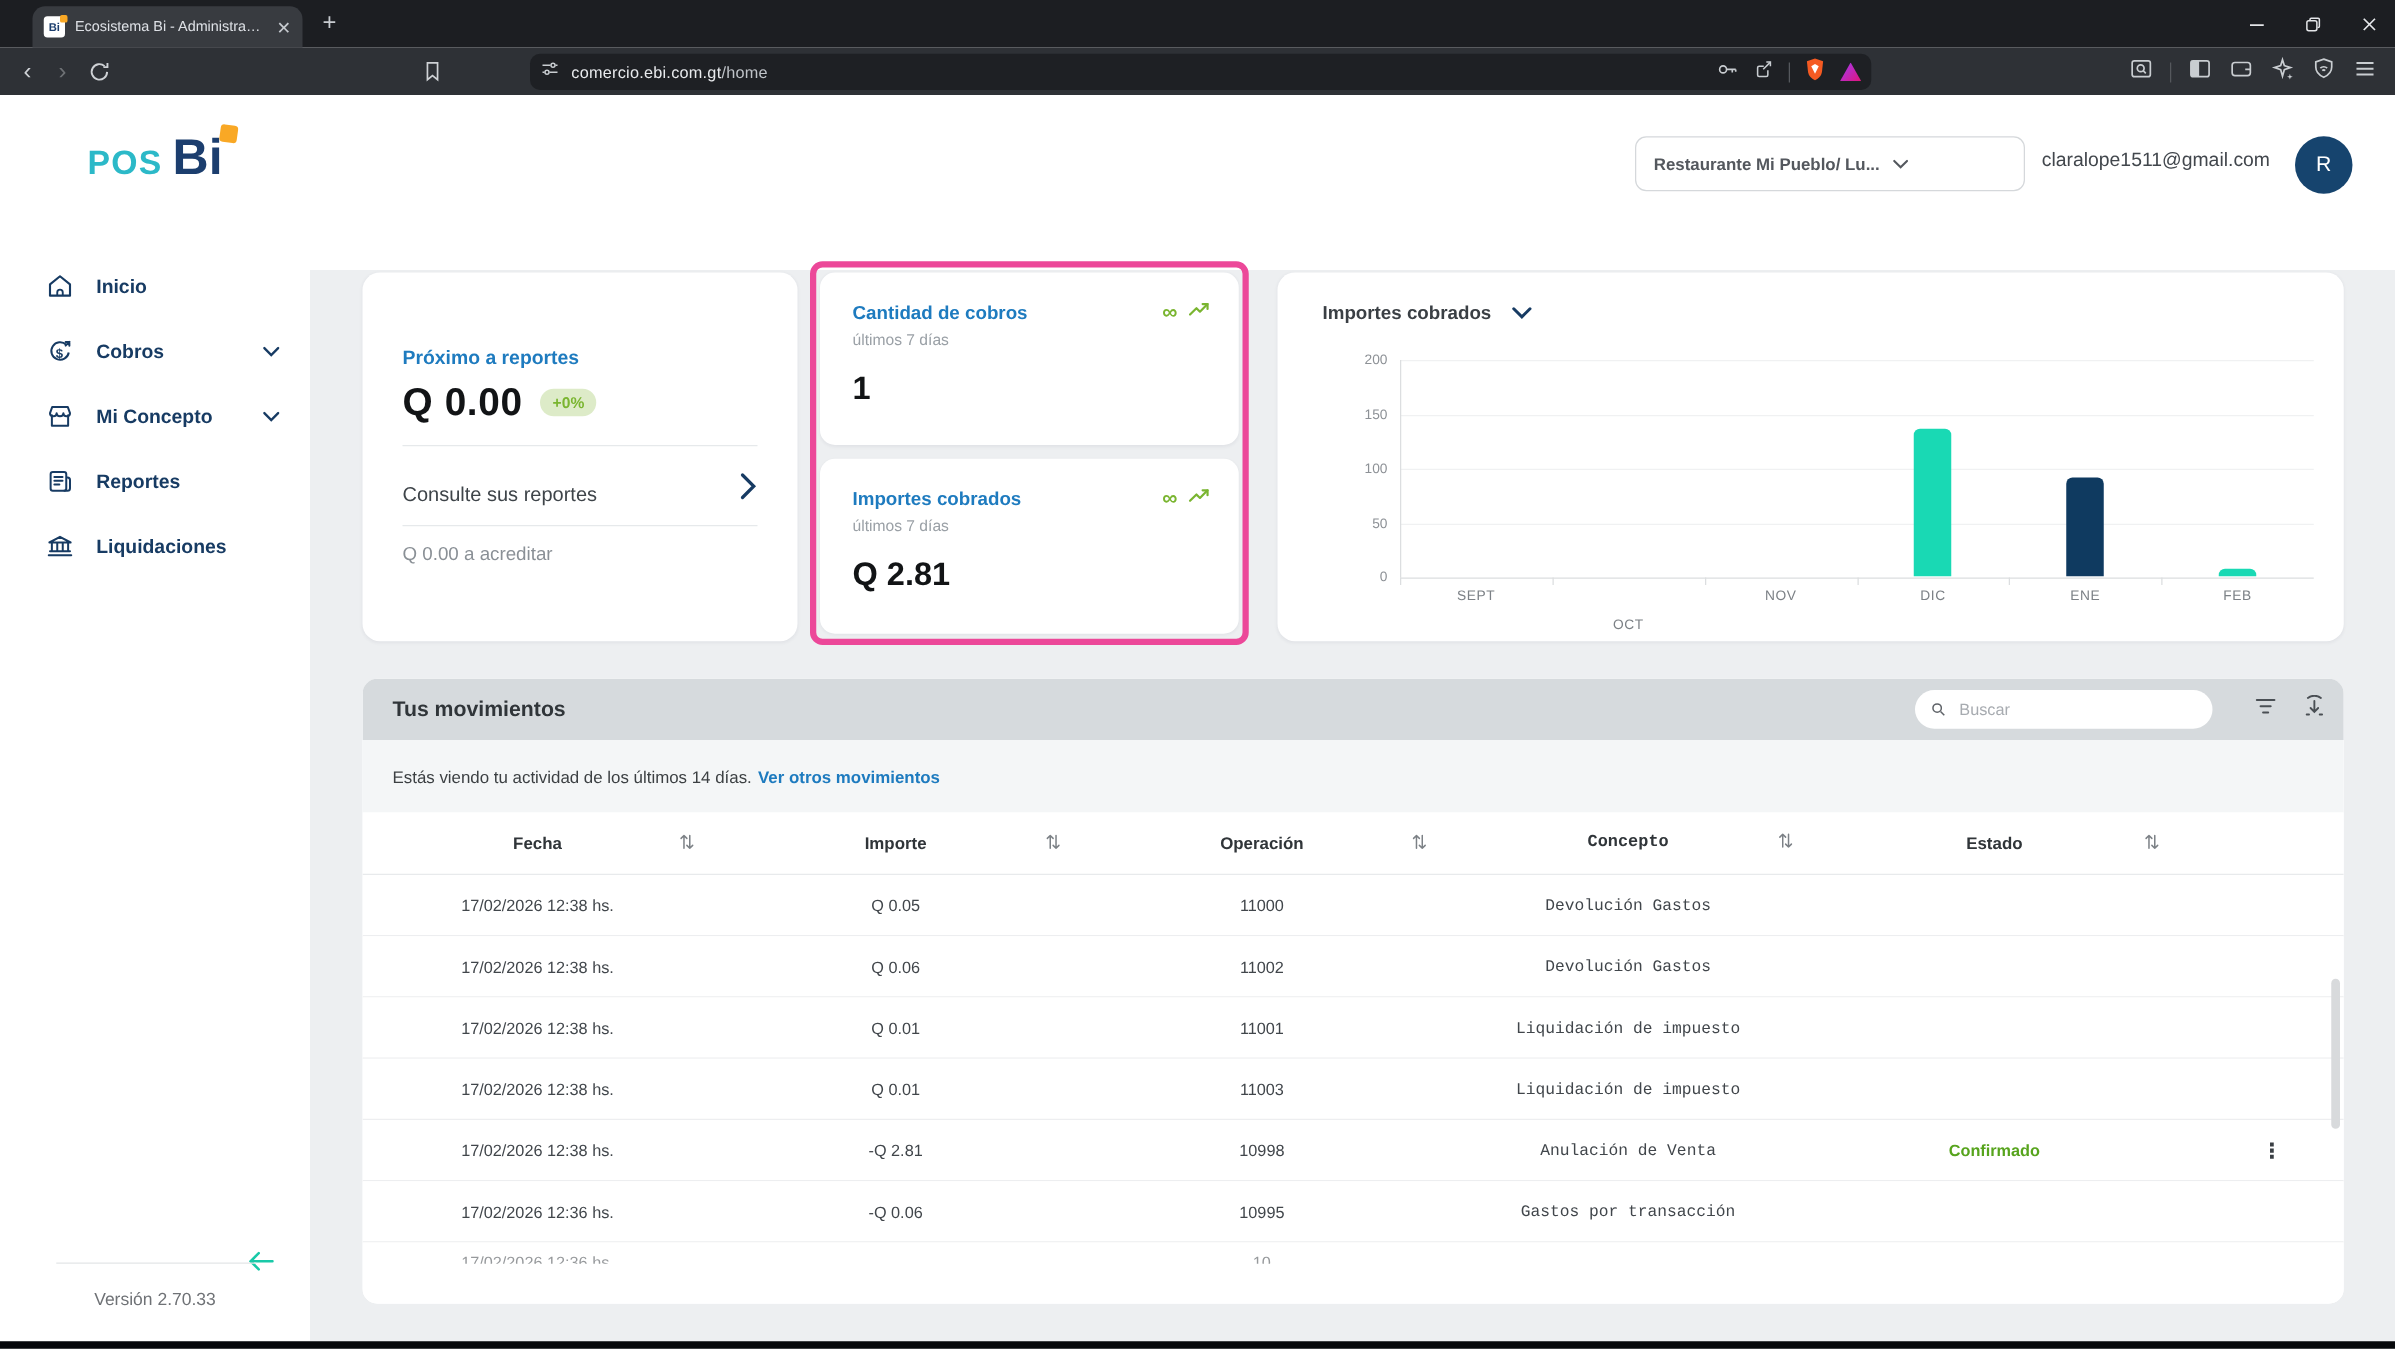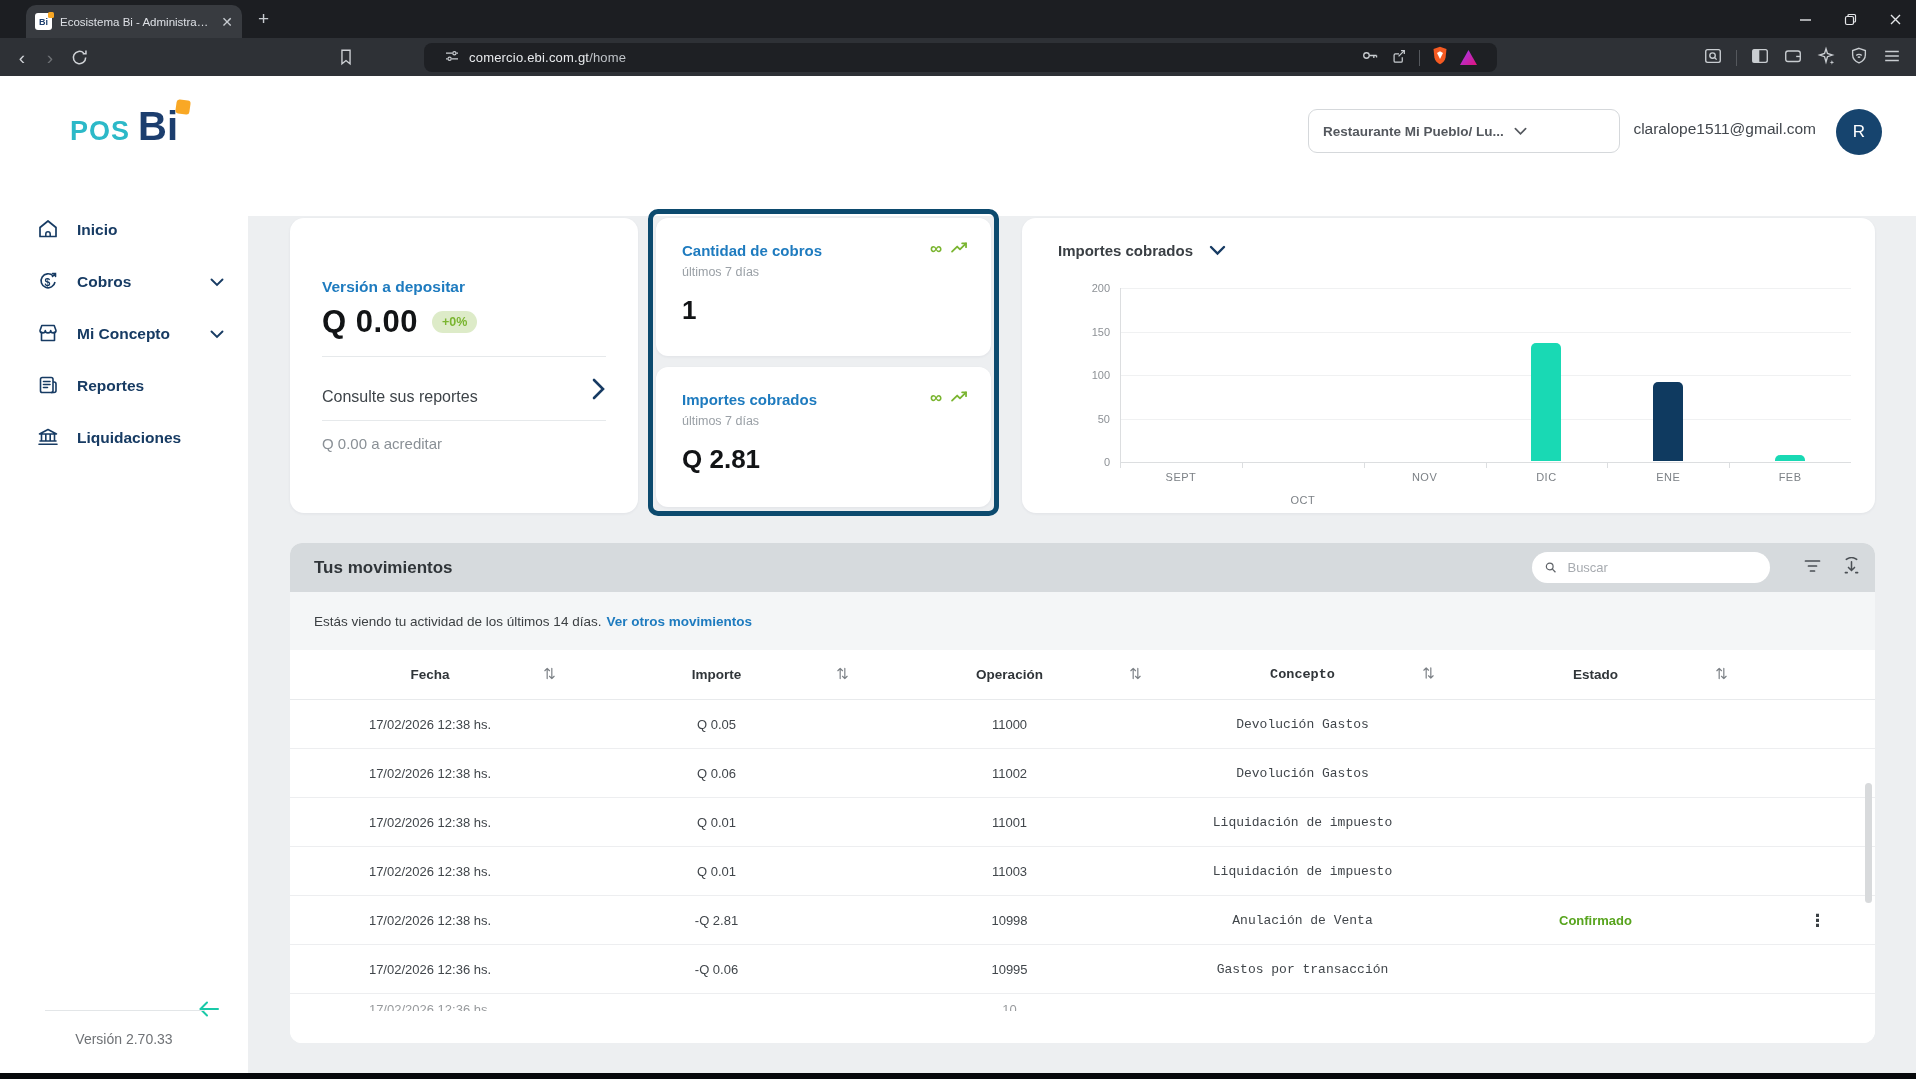--- a/index.html
+++ b/index.html
@@ -17,21 +17,21 @@
   .tab-close{color:#C7CBD0;font-size:14px;line-height:14px;flex:none;cursor:default;}
   .newtab{position:absolute;left:258px;top:8px;color:#C7CBD0;font-size:19px;}
   .wincontrols{position:absolute;right:14px;top:0;height:38px;display:flex;align-items:center;gap:32px;color:#E4E6E9;}
   .wincontrols svg{display:block;}
   .toolbar{position:absolute;top:38px;left:0;width:1916px;height:38px;background:#2E3136;display:flex;align-items:center;}
   .navbtn{width:28px;text-align:center;color:#CFD2D6;font-size:19px;line-height:19px;}
   .navbtn.dim{color:#6E7175;}
   .toolbar svg{display:block;}
   .bookmark-btn{margin-left:248px;}
   .urlbar{position:absolute;left:424px;top:43px;width:1073px;height:29px;background:#1E2024;border-radius:8px;
-    display:flex;align-items:center;padding:0 20px;gap:9px;}
+    display:flex;align-items:center;padding:0 8px;gap:9px;}
   .url-text{font-size:13px;color:#E8EAED;letter-spacing:.2px;}
   .url-text .path{color:#BFC3C8;}
   .urlbar-right{margin-left:auto;display:flex;align-items:center;gap:11px;}
   .vdiv{width:1px;height:16px;background:#55585D;}
   .toolbar-right{position:absolute;right:14px;top:43px;height:29px;display:flex;align-items:center;gap:13px;}
   .brave-triangle{width:17px;height:15px;background:linear-gradient(135deg,#A13BF7,#E1147B);
     clip-path:polygon(50% 0,100% 100%,0 100%);}
 
   
   .app{position:absolute;top:76px;left:0;width:1916px;height:997px;background:#EDEFF1;}
@@ -65,21 +65,21 @@
   .dc-title{margin-top:60px;font-size:15.5px;font-weight:700;color:#1E7BBF;}
   .dc-amount-row{display:flex;align-items:center;gap:14px;margin-top:8px;}
   .dc-amount{font-size:31px;font-weight:800;color:#121416;letter-spacing:.5px;}
   .dc-badge{background:#DDEBC8;color:#7AB530;font-size:12.5px;font-weight:600;border-radius:12px;padding:4px 10px;}
   .dc-div{height:1px;background:#E6E9EB;margin-top:16px;}
   .dc-link-row{display:flex;align-items:center;justify-content:space-between;margin-top:15px;cursor:pointer;}
   .dc-link{font-size:16px;color:#3E4449;margin-top:16px;}
   .dc-div2{height:1px;background:#E6E9EB;margin-top:14px;}
   .dc-pending{margin-top:14px;font-size:15px;color:#8A9096;}
 
-  .highlight-wrap{position:absolute;left:648px;top:133px;width:351px;height:307px;border:5px solid #0c4a6e;border-radius:10px;padding:4px 3px;}
+  .highlight-wrap{position:absolute;left:648px;top:133px;width:351px;height:307px;border:5px solid #ec4899;border-radius:10px;padding:4px 3px;}
   .metric-card{position:relative;background:#fff;border-radius:12px;box-shadow:0 1px 3px rgba(30,40,60,.06);padding:24px 26px 0 26px;}
   .metric-card.mc0{height:138px;margin-bottom:11px;}
   .metric-card.mc1{height:140px;}
   .mc-title{font-size:15px;font-weight:700;color:#1E7BBF;}
   .mc-icons{position:absolute;top:22px;right:22px;display:flex;align-items:center;gap:8px;}
   .mc-inf{color:#7AB530;font-size:17px;font-weight:700;line-height:14px;}
   .mc-sub{font-size:12.5px;color:#9AA0A6;margin-top:6px;}
   .mc-value{font-size:26px;font-weight:800;color:#121416;margin-top:16px;}
 
   .chart-card{left:1022px;top:142px;width:853px;height:295px;}
@@ -285,21 +285,21 @@
       <span class="mlabel">Restaurante Mi Pueblo/ Lu...</span>
       <svg width="13" height="9" viewBox="0 0 14 9" fill="none" stroke="#54585E" stroke-width="1.8" stroke-linecap="round">
           <path d="M1.5 1.5 L7 7 L12.5 1.5"></path>
         </svg>
     </div>
     <span class="email">claralope1511@gmail.com</span>
     <div class="avatar">R</div>
   </div>
 
   <div class="card deposit-card">
-    <div class="dc-title">Versión a depositar</div>
+    <div class="dc-title">Próximo a reportes</div>
     <div class="dc-amount-row">
       <span class="dc-amount">Q 0.00</span>
       <span class="dc-badge">+0%</span>
     </div>
     <div class="dc-div"></div>
     <div class="dc-link-row">
       <span class="dc-link">Consulte sus reportes</span>
       <svg width="15" height="24" viewBox="0 0 15 24" fill="none" stroke="#173B63" stroke-width="2.6" stroke-linecap="round">
           <path d="M3 3 L12 12 L3 21"></path>
         </svg>

